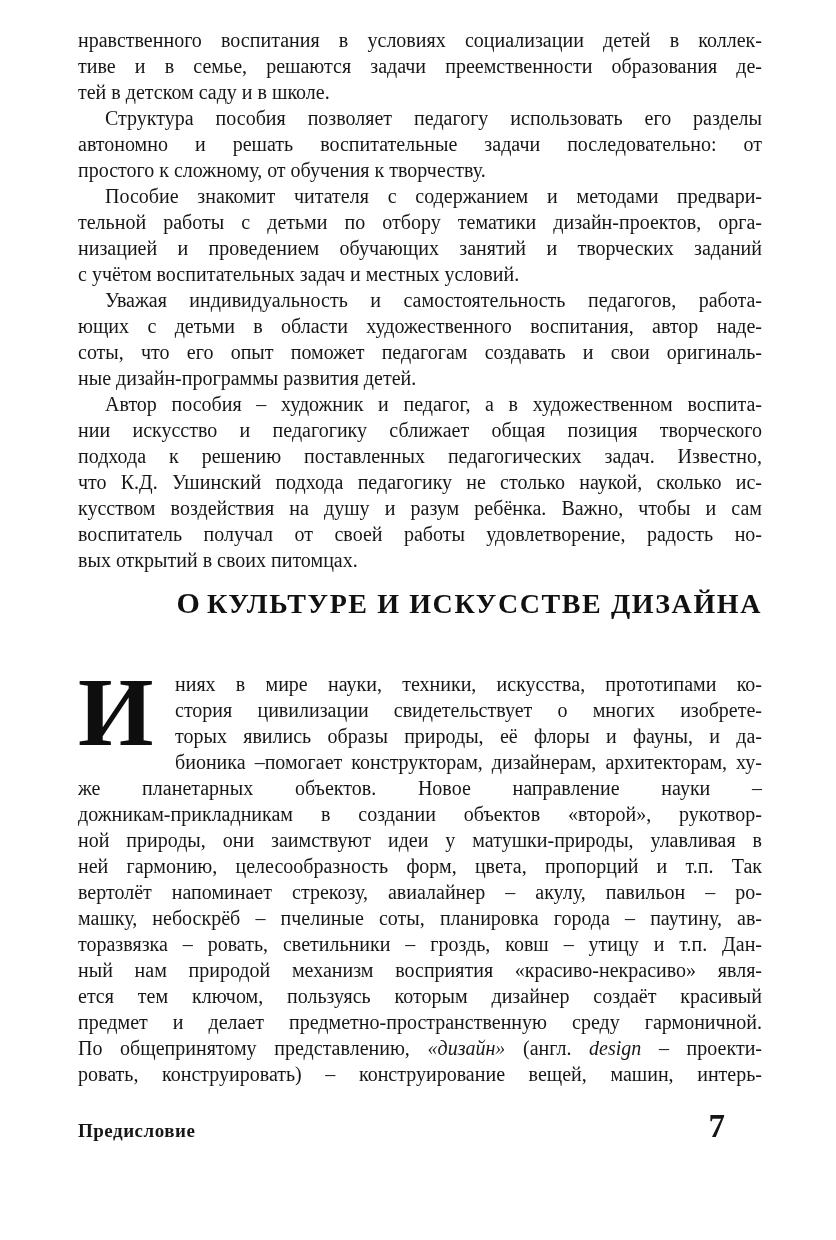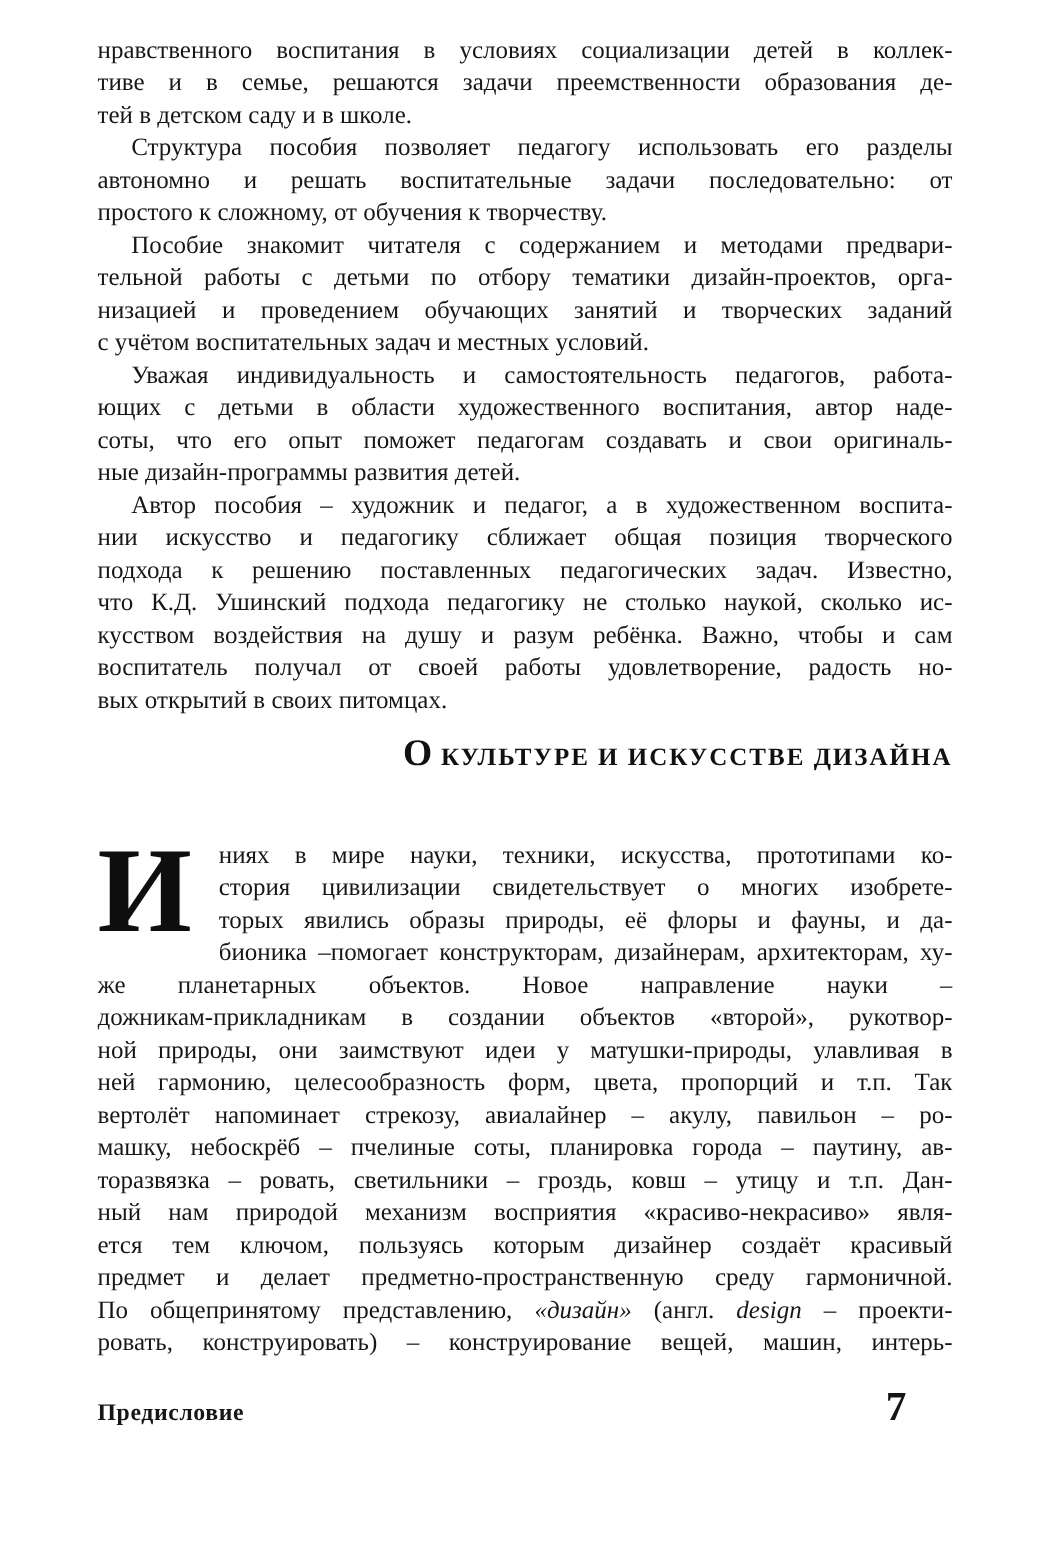--- a/index.html
+++ b/index.html
@@ -43,21 +43,21 @@
     text-align: right;
     font-weight: bold;
     white-space: nowrap;
     color: #111111;
   }
   .h-init {
     font-size: 30px;
     letter-spacing: 1px;
   }
   .h-rest {
-    font-size: 20px;
+    font-size: 28px;
     letter-spacing: 1.6px;
   }
   .body-sec {
     margin-top: 47px;
   }
   .dropcap {
     float: left;
     width: 97px;
     height: 104px;
     font-size: 97px;

